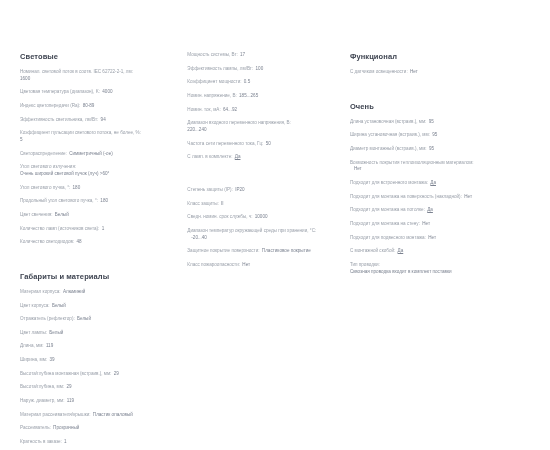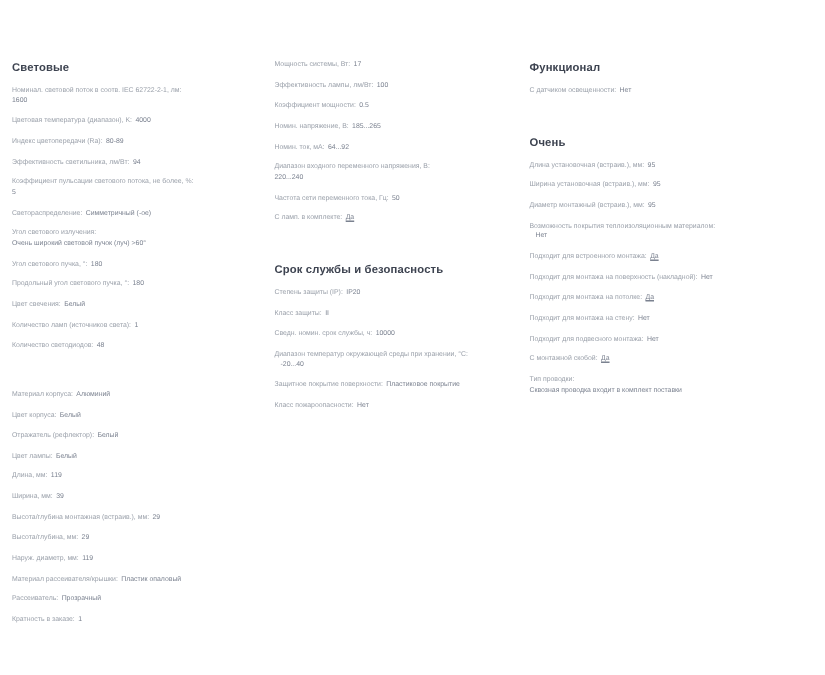--- a/index.html
+++ b/index.html
@@ -11,21 +11,21 @@
     width: 550px;
     height: 450px;
     font-family: "Liberation Sans", "DejaVu Sans", sans-serif;
     color: #8a8f99;
     overflow: hidden;
   }
   .specs-page {
     position: relative;
     width: 550px;
     height: 450px;
-    padding: 0;
+    padding: 12px;
     box-sizing: border-box;
   }
   .columns {
     display: flex;
     flex-direction: row;
     align-items: flex-start;
     padding-top: 40px;
     padding-left: 8px;
     box-sizing: border-box;
   }
@@ -90,20 +90,21 @@
           <div class="spec-row stacked"><span class="spec-label">Коэффициент пульсации светового потока, не более, %:</span> <span class="spec-value">5</span></div>
           <div class="spec-row"><span class="spec-label">Светораспределение:</span> <span class="spec-value">Симметричный (-ое)</span></div>
           <div class="spec-row stacked"><span class="spec-label">Угол светового излучения:</span> <span class="spec-value">Очень широкий световой пучок (луч) &gt;60°</span></div>
           <div class="spec-row"><span class="spec-label">Угол светового пучка, °:</span> <span class="spec-value">180</span></div>
           <div class="spec-row"><span class="spec-label">Продольный угол светового пучка, °:</span> <span class="spec-value">180</span></div>
           <div class="spec-row"><span class="spec-label">Цвет свечения:</span> <span class="spec-value">Белый</span></div>
           <div class="spec-row"><span class="spec-label">Количество ламп (источников света):</span> <span class="spec-value">1</span></div>
           <div class="spec-row"><span class="spec-label">Количество светодиодов:</span> <span class="spec-value">48</span></div>
         </div>
         <div class="section second">
+          <div class="section-title">Габариты и материалы</div>
           <div class="spec-row"><span class="spec-label">Материал корпуса:</span> <span class="spec-value">Алюминий</span></div>
           <div class="spec-row"><span class="spec-label">Цвет корпуса:</span> <span class="spec-value">Белый</span></div>
           <div class="spec-row"><span class="spec-label">Отражатель (рефлектор):</span> <span class="spec-value">Белый</span></div>
           <div class="spec-row"><span class="spec-label">Цвет лампы:</span> <span class="spec-value">Белый</span></div>
           <div class="spec-row"><span class="spec-label">Длина, мм:</span> <span class="spec-value">119</span></div>
           <div class="spec-row"><span class="spec-label">Ширина, мм:</span> <span class="spec-value">39</span></div>
           <div class="spec-row"><span class="spec-label">Высота/глубина монтажная (встраив.), мм:</span> <span class="spec-value">29</span></div>
           <div class="spec-row"><span class="spec-label">Высота/глубина, мм:</span> <span class="spec-value">29</span></div>
           <div class="spec-row"><span class="spec-label">Наруж. диаметр, мм:</span> <span class="spec-value">119</span></div>
           <div class="spec-row"><span class="spec-label">Материал рассеивателя/крышки:</span> <span class="spec-value">Пластик опаловый</span></div>
@@ -116,21 +117,20 @@
           <div class="spec-row"><span class="spec-label">Мощность системы, Вт:</span> <span class="spec-value">17</span></div>
           <div class="spec-row"><span class="spec-label">Эффективность лампы, лм/Вт:</span> <span class="spec-value">100</span></div>
           <div class="spec-row"><span class="spec-label">Коэффициент мощности:</span> <span class="spec-value">0.5</span></div>
           <div class="spec-row"><span class="spec-label">Номин. напряжение, В:</span> <span class="spec-value">185...265</span></div>
           <div class="spec-row"><span class="spec-label">Номин. ток, мА:</span> <span class="spec-value">64...92</span></div>
           <div class="spec-row stacked"><span class="spec-label">Диапазон входного переменного напряжения, В:</span> <span class="spec-value">220...240</span></div>
           <div class="spec-row"><span class="spec-label">Частота сети переменного тока, Гц:</span> <span class="spec-value">50</span></div>
           <div class="spec-row"><span class="spec-label">С ламп. в комплекте:</span> <span class="spec-value link">Да</span></div>
         </div>
         <div class="section second">
-          <div class="section-title">Срок службы и безопасность</div>
           <div class="spec-row"><span class="spec-label">Степень защиты (IP):</span> <span class="spec-value">IP20</span></div>
           <div class="spec-row"><span class="spec-label">Класс защиты:</span> <span class="spec-value">II</span></div>
           <div class="spec-row"><span class="spec-label">Сведн. номин. срок службы, ч:</span> <span class="spec-value">10000</span></div>
           <div class="spec-row stacked indent"><span class="spec-label">Диапазон температур окружающей среды при хранении, °C:</span> <span class="spec-value">-20...40</span></div>
           <div class="spec-row"><span class="spec-label">Защитное покрытие поверхности:</span> <span class="spec-value">Пластиковое покрытие</span></div>
           <div class="spec-row"><span class="spec-label">Класс пожароопасности:</span> <span class="spec-value">Нет</span></div>
         </div>
       </div>
     <div class="col col-3">
         <div class="section">

